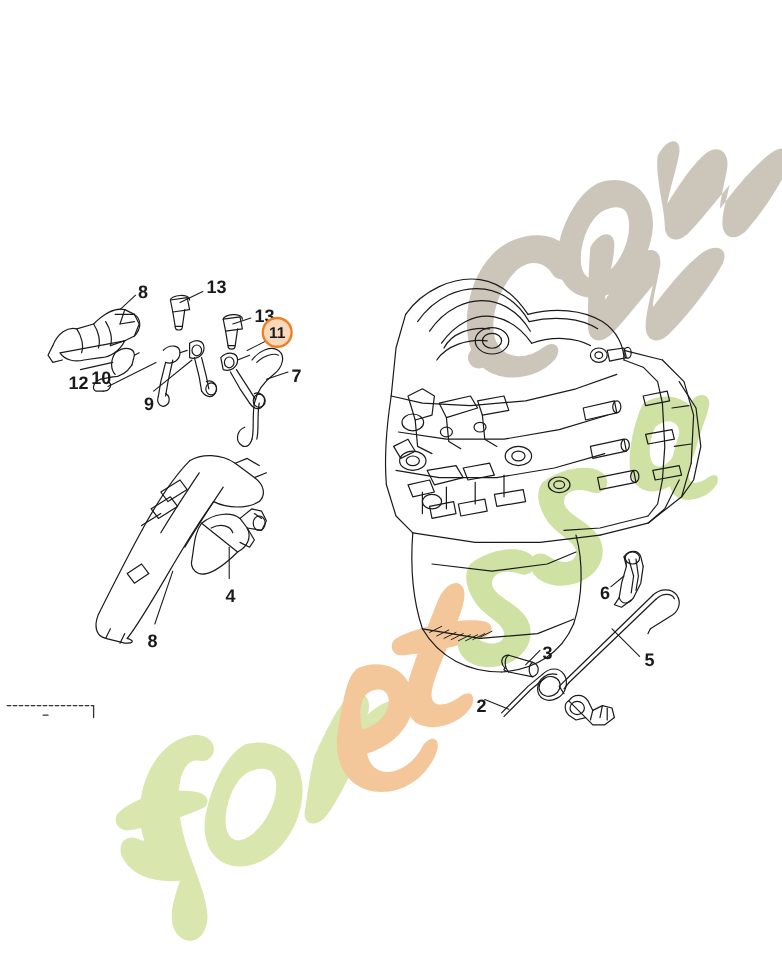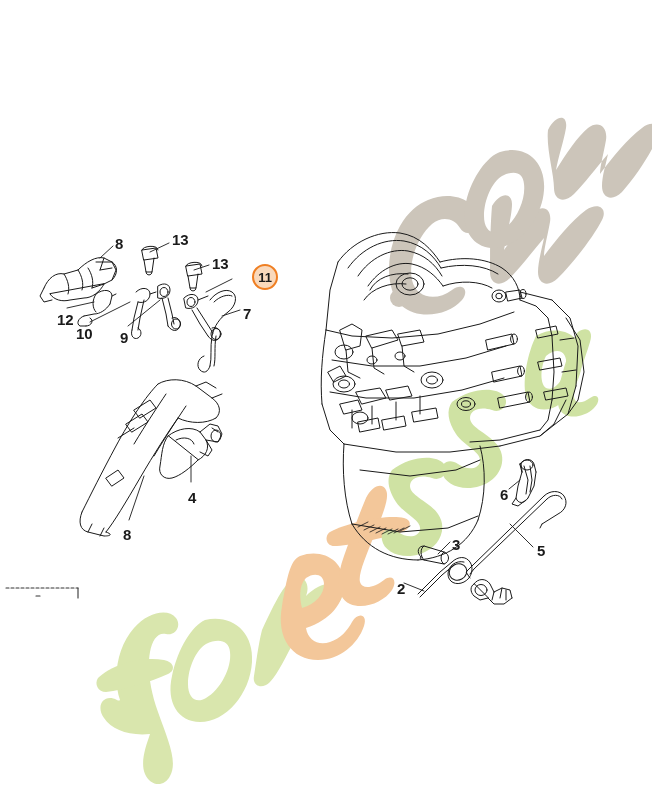--- a/index.html
+++ b/index.html
@@ -323,23 +323,23 @@
         <path d="M78 588 L78 598"></path>
         <path d="M36 596 L40 596"></path>
       </g>
 
     </g>
   </svg>
 
   <div class="callout-num" style="left:115px;top:236px;">8</div>
   <div class="callout-num" style="left:172px;top:232px;">13</div>
   <div class="callout-num" style="left:212px;top:256px;">13</div>
-  <div class="callout-num hl" style="left:252px;top:264px;">11</div>
+  <div class="callout-num hl" style="left:218px;top:264px;">11</div>
   <div class="callout-num" style="left:57px;top:312px;">12</div>
-  <div class="callout-num" style="left:76px;top:326px;">10</div>
+  <div class="callout-num" style="left:76px;top:308px;">10</div>
   <div class="callout-num" style="left:120px;top:330px;">9</div>
   <div class="callout-num" style="left:243px;top:306px;">7</div>
   <div class="callout-num" style="left:188px;top:490px;">4</div>
   <div class="callout-num" style="left:123px;top:527px;">8</div>
   <div class="callout-num" style="left:500px;top:487px;">6</div>
   <div class="callout-num" style="left:537px;top:543px;">5</div>
   <div class="callout-num" style="left:452px;top:537px;">3</div>
   <div class="callout-num" style="left:397px;top:581px;">2</div>
 
 </div>

